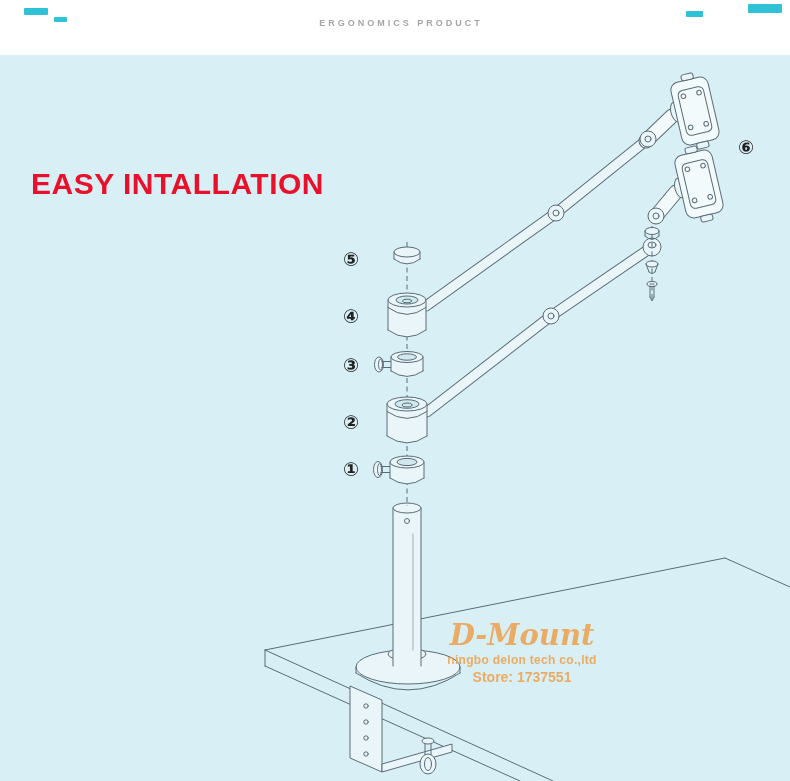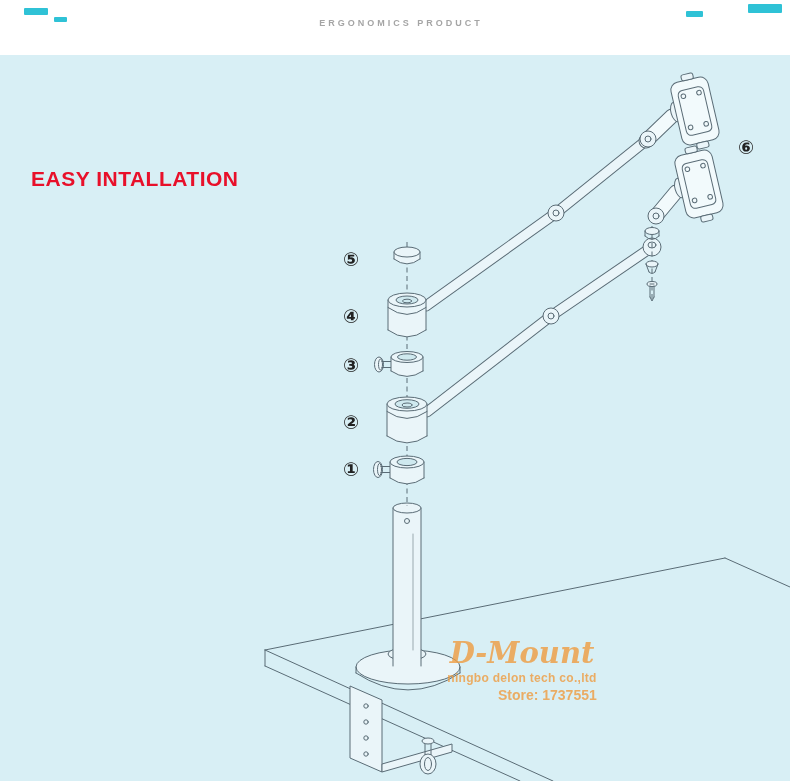--- a/index.html
+++ b/index.html
@@ -9,32 +9,32 @@
   .top{position:absolute;top:0;left:0;width:790px;height:55px;background:#fff;padding-left:12px;}
   .dash{position:absolute;background:#2fc2d6;border-radius:1px;}
   .dash-a{left:24px;top:8px;width:24px;height:7px;}
   .dash-b{left:54px;top:17px;width:13px;height:5px;}
   .dash-c{left:686px;top:11px;width:17px;height:6px;}
   .dash-d{left:748px;top:4px;width:34px;height:9px;}
   .top-label{position:absolute;left:0;right:0;top:18px;text-align:center;
              font-size:9px;letter-spacing:3px;color:#a5a5a5;font-weight:bold;}
   
   .canvas{position:absolute;top:55px;left:0;width:790px;height:726px;background:#d8eff5;}
-  .title{position:absolute;left:31px;top:112px;margin:0;font-size:21px;font-weight:600;
+  .title{position:absolute;left:31px;top:112px;margin:0;font-size:30px;font-weight:600;
          letter-spacing:.5px;color:#e8102a;}
   
   .plabel{position:absolute;transform:translate(-50%,-50%);
           font-family:"DejaVu Sans",sans-serif;font-size:19px;font-weight:bold;color:#222;}
   
   .watermark{position:absolute;left:522px;top:566px;transform:translateX(-50%);
              text-align:center;color:#ef9c40;opacity:.8;white-space:nowrap;}
   .wm-brand{font-family:"DejaVu Serif",serif;font-style:italic;font-weight:bold;
-            font-size:29px;line-height:1;margin-top:18px;}
+            font-size:29px;line-height:1;}
   .wm-company{font-size:12px;font-weight:bold;margin-top:3px;letter-spacing:.3px;}
-  .wm-store{font-size:14px;font-weight:bold;margin-top:2px;text-align:right;}
+  .wm-store{font-size:14px;font-weight:bold;margin-top:2px;}
   
   svg{position:absolute;top:0;left:0;}
   .ln{stroke:#5a6c76;stroke-width:1;fill:none;stroke-linecap:round;stroke-linejoin:round;}
   .fl{stroke:#5a6c76;stroke-width:1;fill:#eaf5f9;}
   .flw{stroke:#5a6c76;stroke-width:1;fill:#f2fafc;}
   .pfill{fill:#eaf5f9;stroke:none;}
   .hole{stroke:#5a6c76;stroke-width:1;fill:#cfe9ef;}
   .dashln{stroke:#5a6c76;stroke-width:1;fill:none;stroke-dasharray:5 3.5;}
   .cap-o{stroke:#5a6c76;stroke-width:11;stroke-linecap:round;fill:none;}
   .cap-i{stroke:#eaf5f9;stroke-width:9;stroke-linecap:round;fill:none;}

